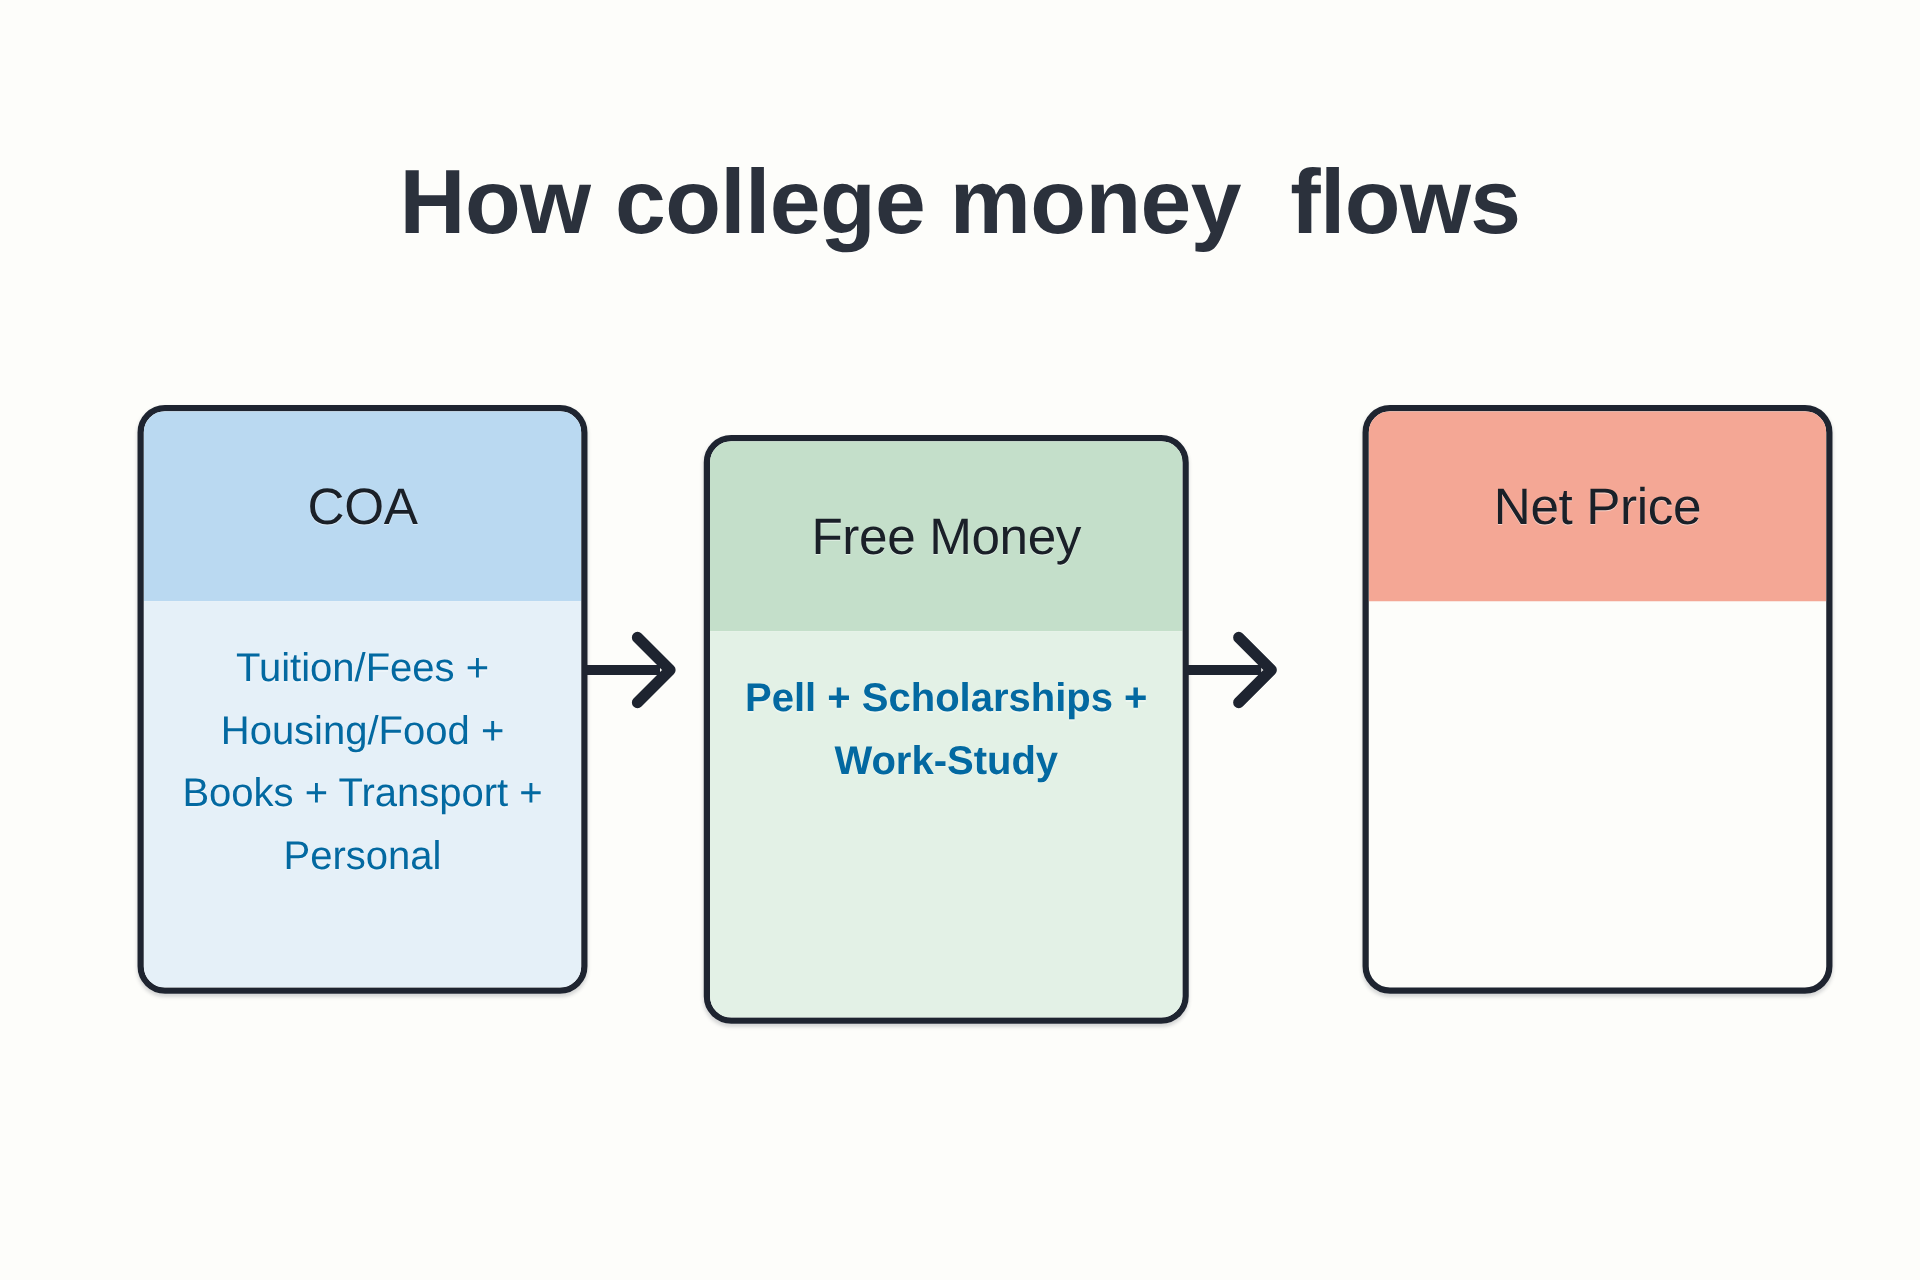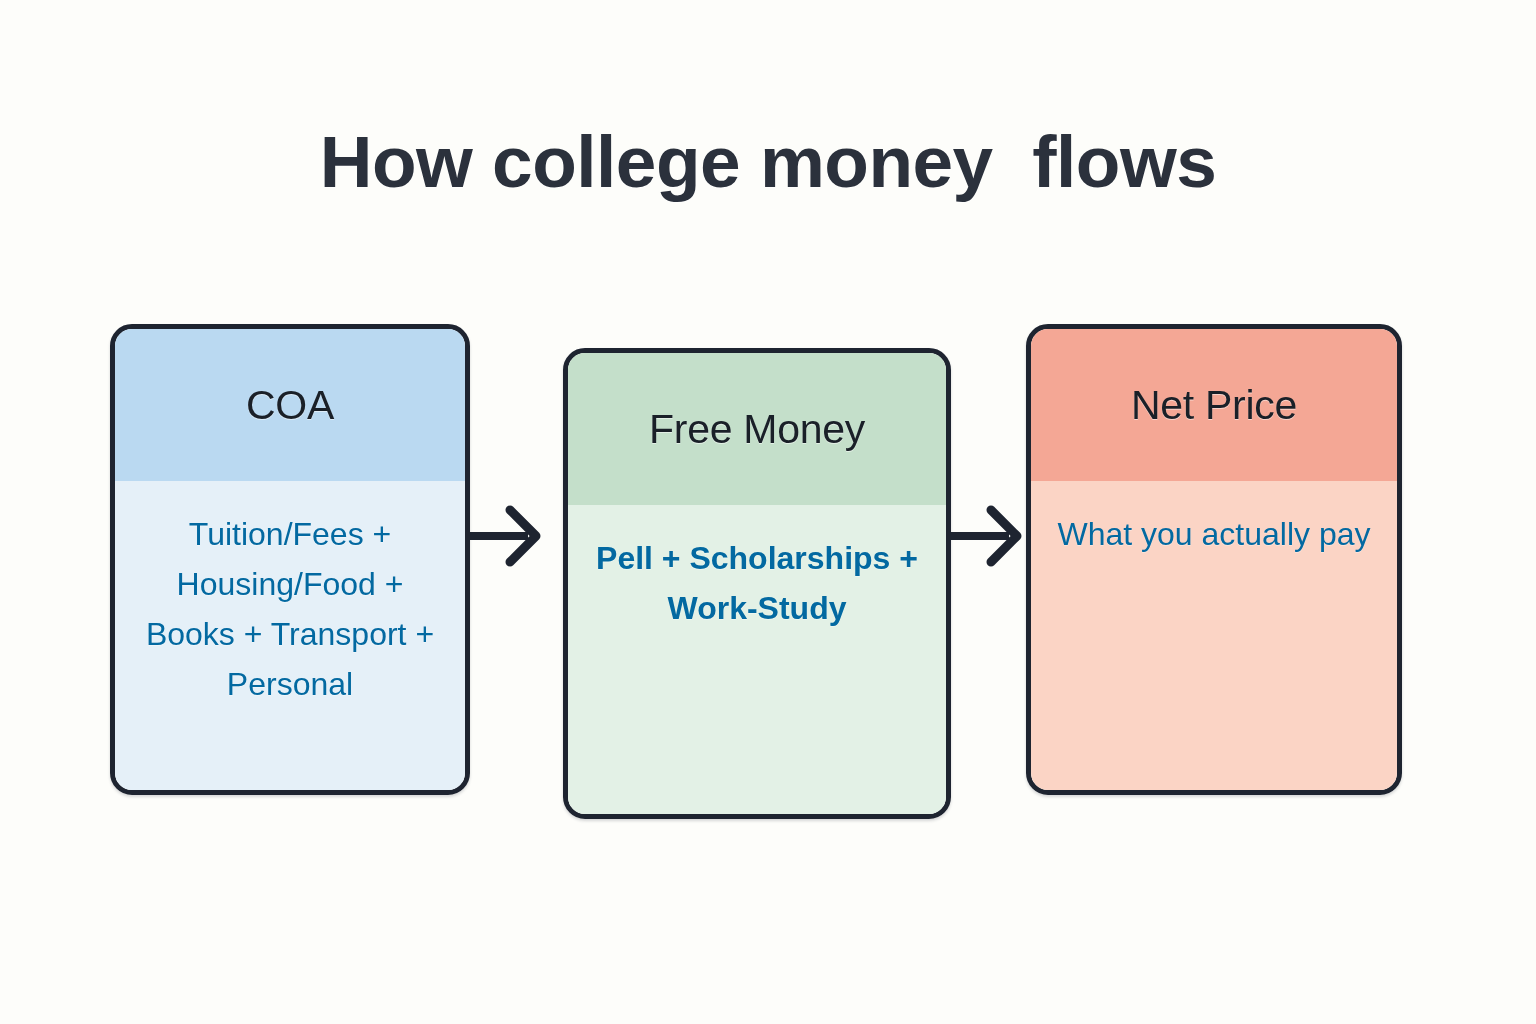--- a/index.html
+++ b/index.html
@@ -44,21 +44,21 @@
     border-radius: 22px;
     box-sizing: border-box;
     overflow: hidden;
     display: flex;
     flex-direction: column;
     box-shadow: 0 2px 3px rgba(40,45,60,0.18);
   }
 
   #box-coa      { left: 110px;  width: 360px; }
   #box-free     { left: 563px;  width: 388px; margin-top: 24px; }
-  #box-netprice { left: 1026px; width: 376px; }
+  #box-netprice { left: 1090px; width: 376px; }
 
   .box-header {
     height: 152px;
     flex: 0 0 152px;
     display: flex;
     align-items: center;
     justify-content: center;
     font-size: 41px;
     font-weight: normal;
     color: #1a2028;
@@ -121,16 +121,15 @@
 
   <div class="flow-arrow" id="arrow-2">
     <svg width="84" height="76" viewBox="0 0 84 76" aria-hidden="true">
       <path d="M2 38 H62" fill="none" stroke="#1e2430" stroke-width="8" stroke-linecap="butt"></path>
       <path d="M44 12 L70 38 L44 64" fill="none" stroke="#1e2430" stroke-width="9" stroke-linecap="round" stroke-linejoin="round"></path>
     </svg>
   </div>
 
   <div class="flow-box" id="box-netprice">
     <div class="box-header">Net Price</div>
-    <div class="box-body">What you actually pay</div>
   </div>
 
 </div>
 
 </body></html>

